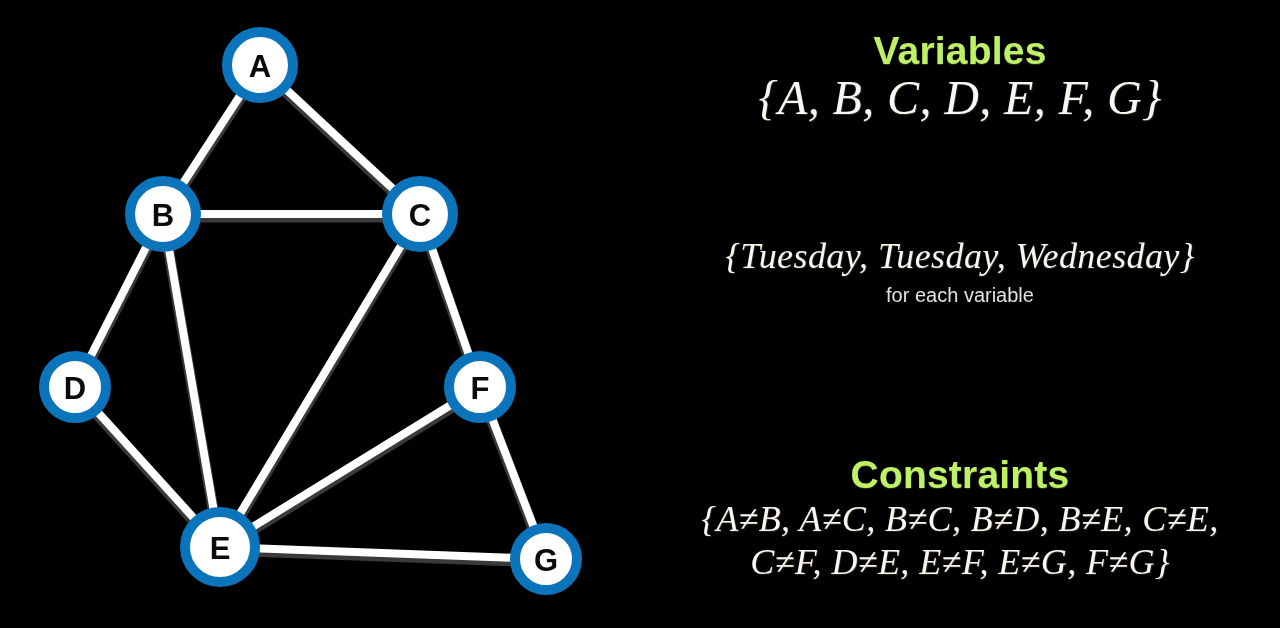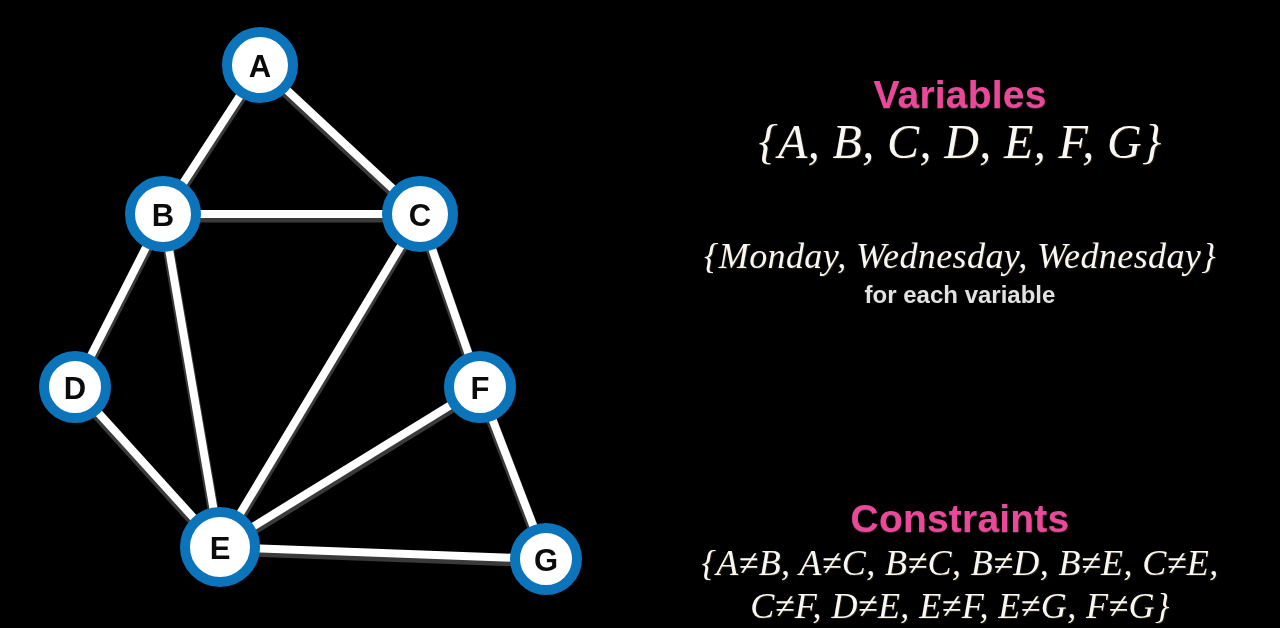--- a/index.html
+++ b/index.html
@@ -67,47 +67,46 @@
     width: 640px;
     height: 628px;
   }
   .block {
     position: absolute;
     left: 0;
     width: 640px;
     text-align: center;
   }
   .heading {
-    color: #ec4899;
+    color: #bef264;
     font-family: "Liberation Sans", sans-serif;
     font-weight: bold;
     font-size: 39px;
     line-height: 46px;
     letter-spacing: 0.2px;
     text-shadow: 0 1px 1px rgba(255,255,255,0.18);
-    margin-top: 44px;
   }
   .mathset {
     color: #f7f7f5;
     font-family: "Liberation Serif", "DejaVu Serif", serif;
     font-style: italic;
     font-size: 48px;
     line-height: 47px;
     letter-spacing: 0.4px;
     text-shadow: 1px 1px 0 rgba(120,90,40,0.35);
   }
   .mathset.small {
     font-size: 36px;
     line-height: 43px;
   }
   .subnote {
     color: #e2e2e2;
     font-family: "Liberation Sans", sans-serif;
-    font-weight: 700;
-    font-size: 24px;
+    font-weight: 400;
+    font-size: 20px;
     line-height: 34px;
   }
 
   
   #block-variables   { top: 28px; }
   #block-domains     { top: 235px; }
   #block-constraints { top: 452px; }
   .set-line { display: block; text-align: center; }
 </style>
 </head>
@@ -177,21 +176,21 @@
   </div>
 
   <div id="text-panel">
 
     <div class="block" id="block-variables">
       <div class="heading">Variables</div>
       <div class="mathset">{A, B, C, D, E, F, G}</div>
     </div>
 
     <div class="block" id="block-domains">
-      <div class="mathset small">{Monday, Wednesday, Wednesday}</div>
+      <div class="mathset small">{Tuesday, Tuesday, Wednesday}</div>
       <div class="subnote">for each variable</div>
     </div>
 
     <div class="block" id="block-constraints">
       <div class="heading">Constraints</div>
       <div class="mathset small">
         <span class="set-line">{A≠B, A≠C, B≠C, B≠D, B≠E, C≠E,</span>
         <span class="set-line">C≠F, D≠E, E≠F, E≠G, F≠G}</span>
       </div>
     </div>

